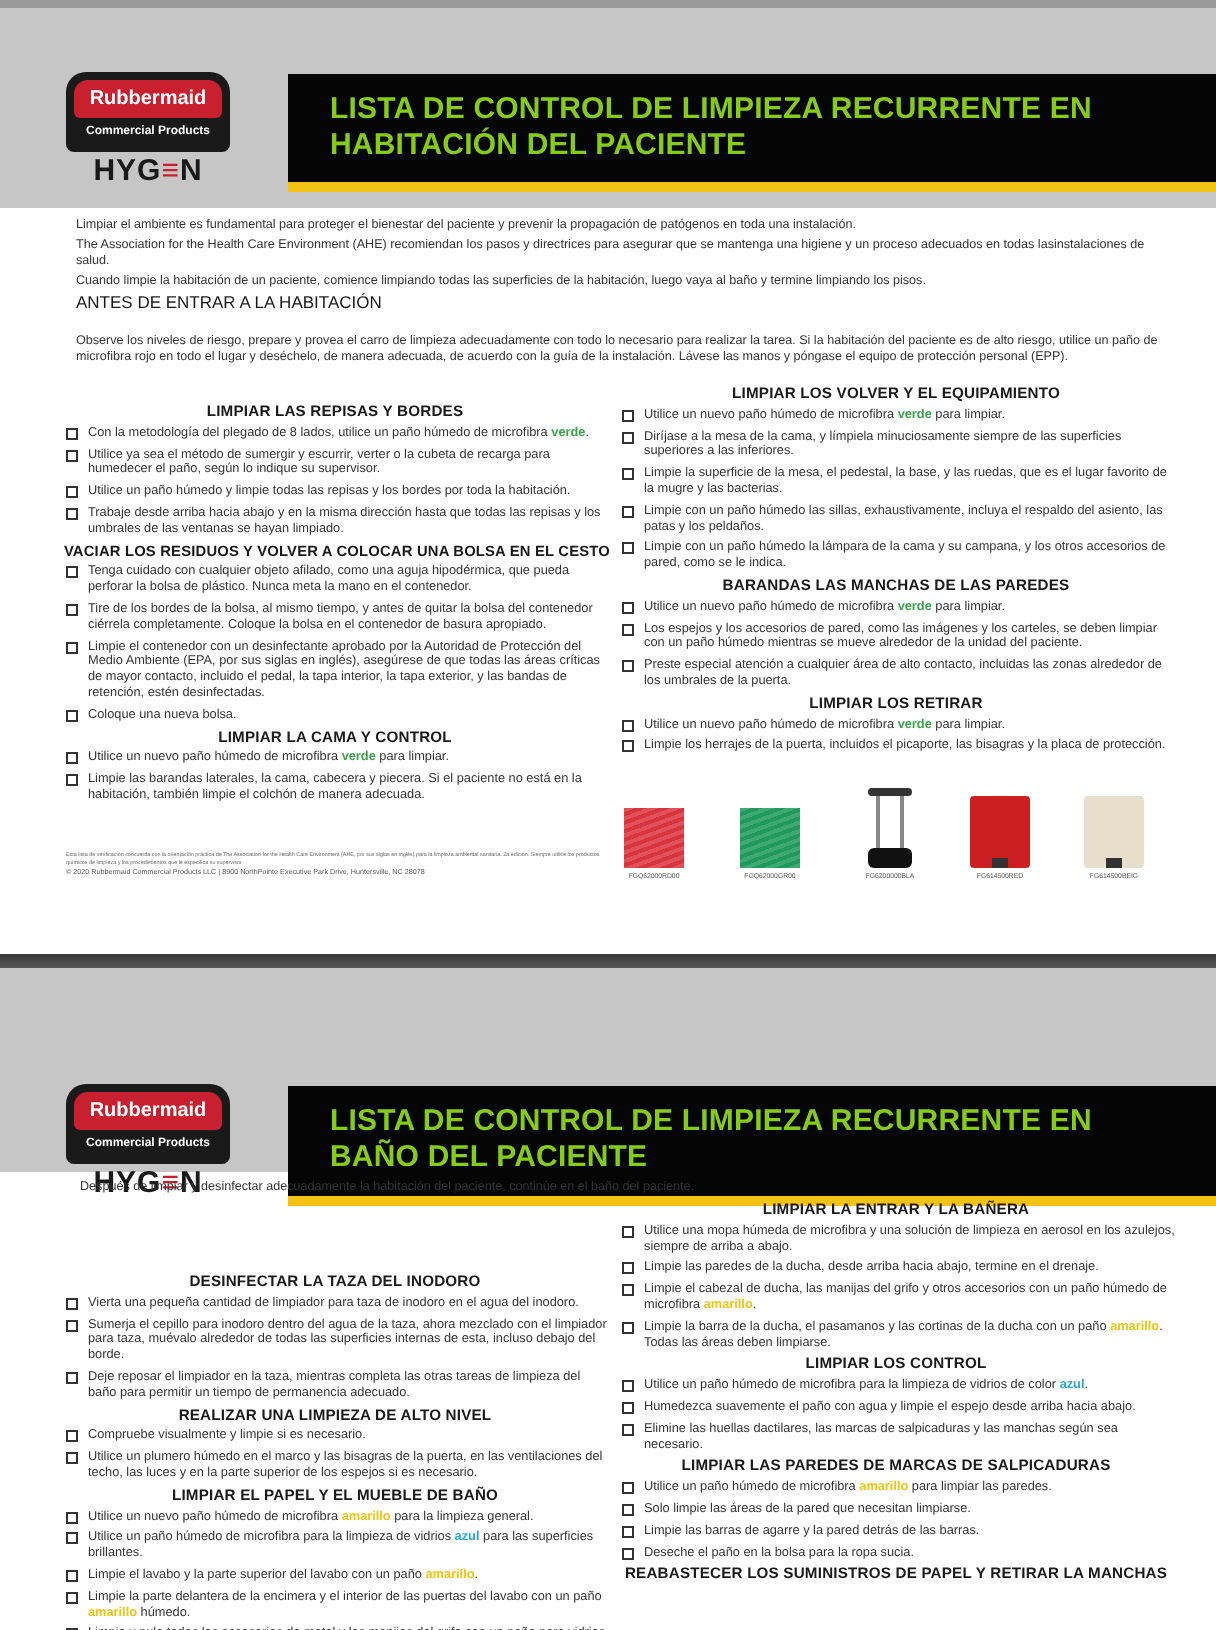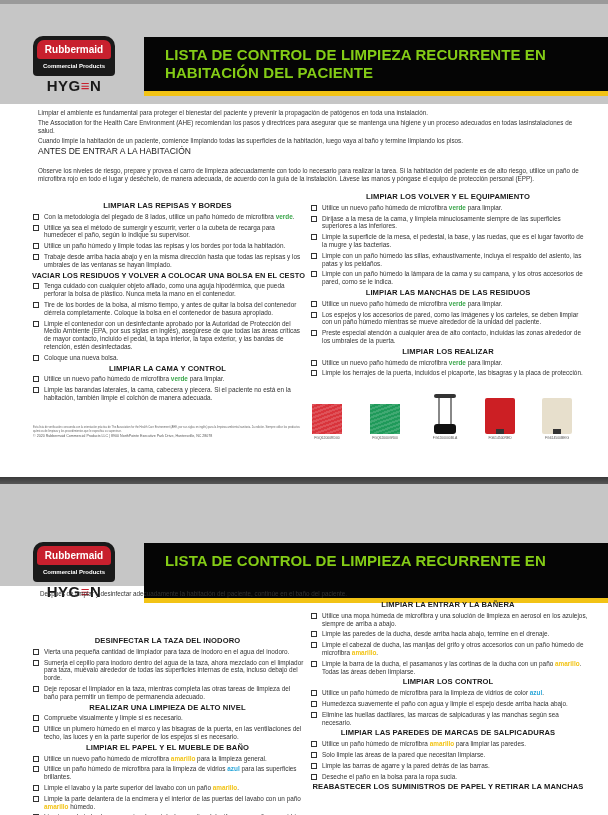--- a/index.html
+++ b/index.html
@@ -109,26 +109,26 @@
 </div>
 
 <div class="col" style="left:308px; top:190px; width:280px;">
   <h2>LIMPIAR LOS VOLVER Y EL EQUIPAMIENTO</h2>
   <div class="item"><span class="cb"></span><span>Utilice un nuevo paño húmedo de microfibra </span><span class="green">verde</span><span> para limpiar.</span></div>
   <div class="item"><span class="cb"></span><span>Diríjase a la mesa de la cama, y límpiela minuciosamente siempre de las superficies superiores a las inferiores.</span></div>
   <div class="item"><span class="cb"></span><span>Limpie la superficie de la mesa, el pedestal, la base, y las ruedas, que es el lugar favorito de la mugre y las bacterias.</span></div>
   <div class="item"><span class="cb"></span><span>Limpie con un paño húmedo las sillas, exhaustivamente, incluya el respaldo del asiento, las patas y los peldaños.</span></div>
   <div class="item"><span class="cb"></span><span>Limpie con un paño húmedo la lámpara de la cama y su campana, y los otros accesorios de pared, como se le indica.</span></div>
 
-  <h2>LIMPIAR LAS MANCHAS DE LAS RESIDUOS</h2>
+  <h2>BARANDAS LAS MANCHAS DE LAS PAREDES</h2>
   <div class="item"><span class="cb"></span><span>Utilice un nuevo paño húmedo de microfibra </span><span class="green">verde</span><span> para limpiar.</span></div>
   <div class="item"><span class="cb"></span><span>Los espejos y los accesorios de pared, como las imágenes y los carteles, se deben limpiar con un paño húmedo mientras se mueve alrededor de la unidad del paciente.</span></div>
   <div class="item"><span class="cb"></span><span>Preste especial atención a cualquier área de alto contacto, incluidas las zonas alrededor de los umbrales de la puerta.</span></div>
 
-  <h2>LIMPIAR LOS REALIZAR</h2>
+  <h2>LIMPIAR LOS RETIRAR</h2>
   <div class="item"><span class="cb"></span><span>Utilice un nuevo paño húmedo de microfibra </span><span class="green">verde</span><span> para limpiar.</span></div>
   <div class="item"><span class="cb"></span><span>Limpie los herrajes de la puerta, incluidos el picaporte, las bisagras y la placa de protección.</span></div>
 </div>
 
 <div class="products">
   <div class="prod" style="left:-8px;">
     <div class="img cloth red"></div>
     <div class="code">FGQ62000RD00</div>
   </div>
   <div class="prod" style="left:50px;">
@@ -162,21 +162,21 @@
 
 <div class="header-band p2">
   <div class="logo">
     <div class="logo-badge">
       <div class="logo-red">Rubbermaid</div>
       <div class="logo-cp">Commercial Products</div>
     </div>
     <div class="logo-hygen"><span>HYG</span><span class="e">≡</span><span>N</span></div>
   </div>
   <div class="title-bar">
-    <h1><span>LISTA DE CONTROL DE LIMPIEZA RECURRENTE EN</span><br></h1>
+    <h1><span>LISTA DE CONTROL DE LIMPIEZA RECURRENTE EN</span><br><span>BAÑO DEL PACIENTE</span></h1>
   </div>
 </div>
 
 <div class="intro" style="top:590px; left:40px;">
   <p>Después de limpiar y desinfectar adecuadamente la habitación del paciente, continúe en el baño del paciente.</p>
 </div>
 
 <div class="col" style="left:30px; top:598px; width:275px;margin-top:36px;">
   <h2>DESINFECTAR LA TAZA DEL INODORO</h2>
   <div class="item"><span class="cb"></span><span>Vierta una pequeña cantidad de limpiador para taza de inodoro en el agua del inodoro.</span></div>

